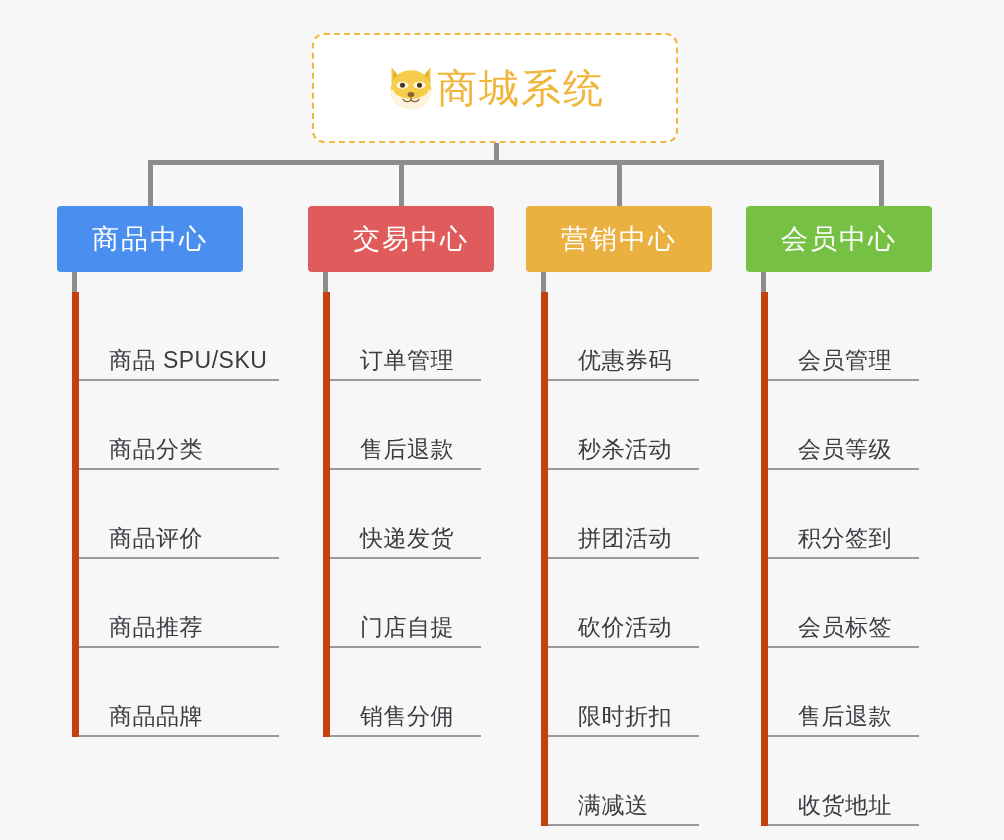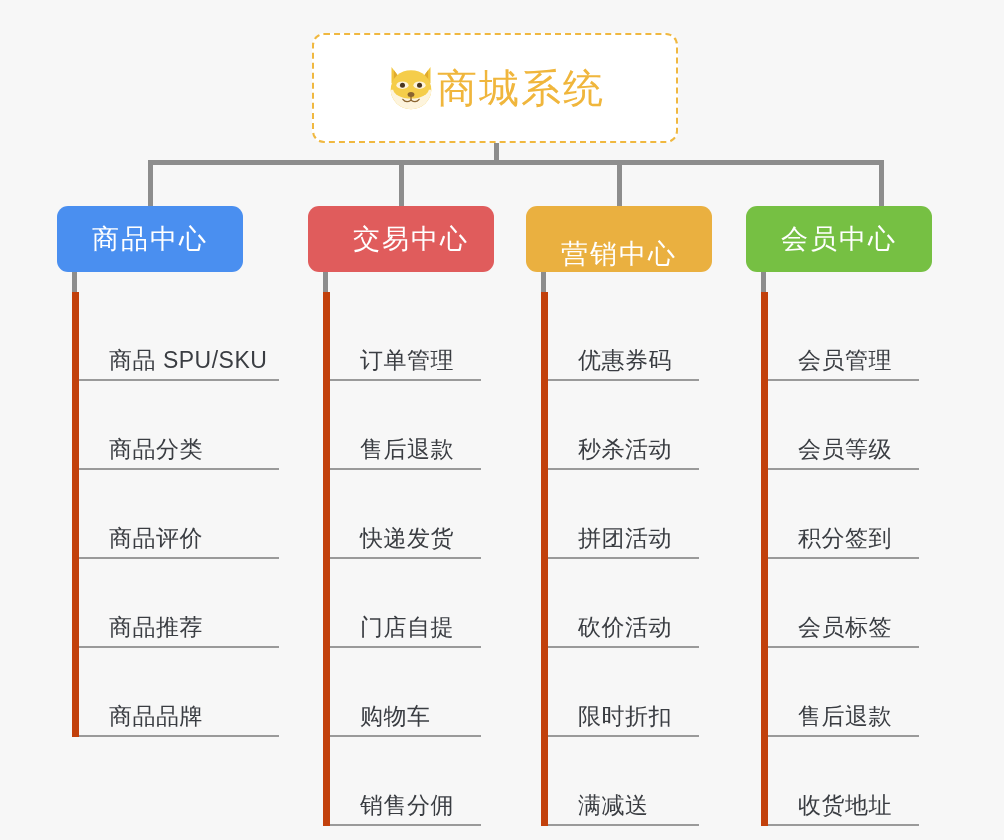--- a/index.html
+++ b/index.html
@@ -79,21 +79,21 @@
 
   
   .column {
     position: absolute;
     top: 206px;
   }
 
   .col-header {
     box-sizing: border-box;
     height: 66px;
-    border-radius: 11px;
+    border-radius: 4px;
     display: flex;
     align-items: center;
     justify-content: center;
     color: #ffffff;
     font-size: 27px;
     letter-spacing: 2px;
     white-space: nowrap;
   }
 
   
@@ -196,29 +196,26 @@
         <div class="list-item">
           <span class="item-label">售后退款</span>
         </div>
         <div class="list-item">
           <span class="item-label">快递发货</span>
         </div>
         <div class="list-item">
           <span class="item-label">门店自提</span>
         </div>
         <div class="list-item">
-          <span class="item-label">购物车</span>
-        </div>
-        <div class="list-item">
           <span class="item-label">销售分佣</span>
         </div>
       </div>
     </div>
     <div class="column" style="left: 526px;">
-      <div class="col-header" style="width: 186px; background: rgb(234, 176, 64); align-items: flex-end;">
+      <div class="col-header" style="width: 186px; background: rgb(234, 176, 64);">
         <span>营销中心</span>
       </div>
       <div class="col-tick" style="left: 15px; top: 66px;"></div>
       <div class="col-list" style="left: 15px; top: 86px; width: 158px;">
         <div class="list-item">
           <span class="item-label">优惠券码</span>
         </div>
         <div class="list-item">
           <span class="item-label">秒杀活动</span>
         </div>

